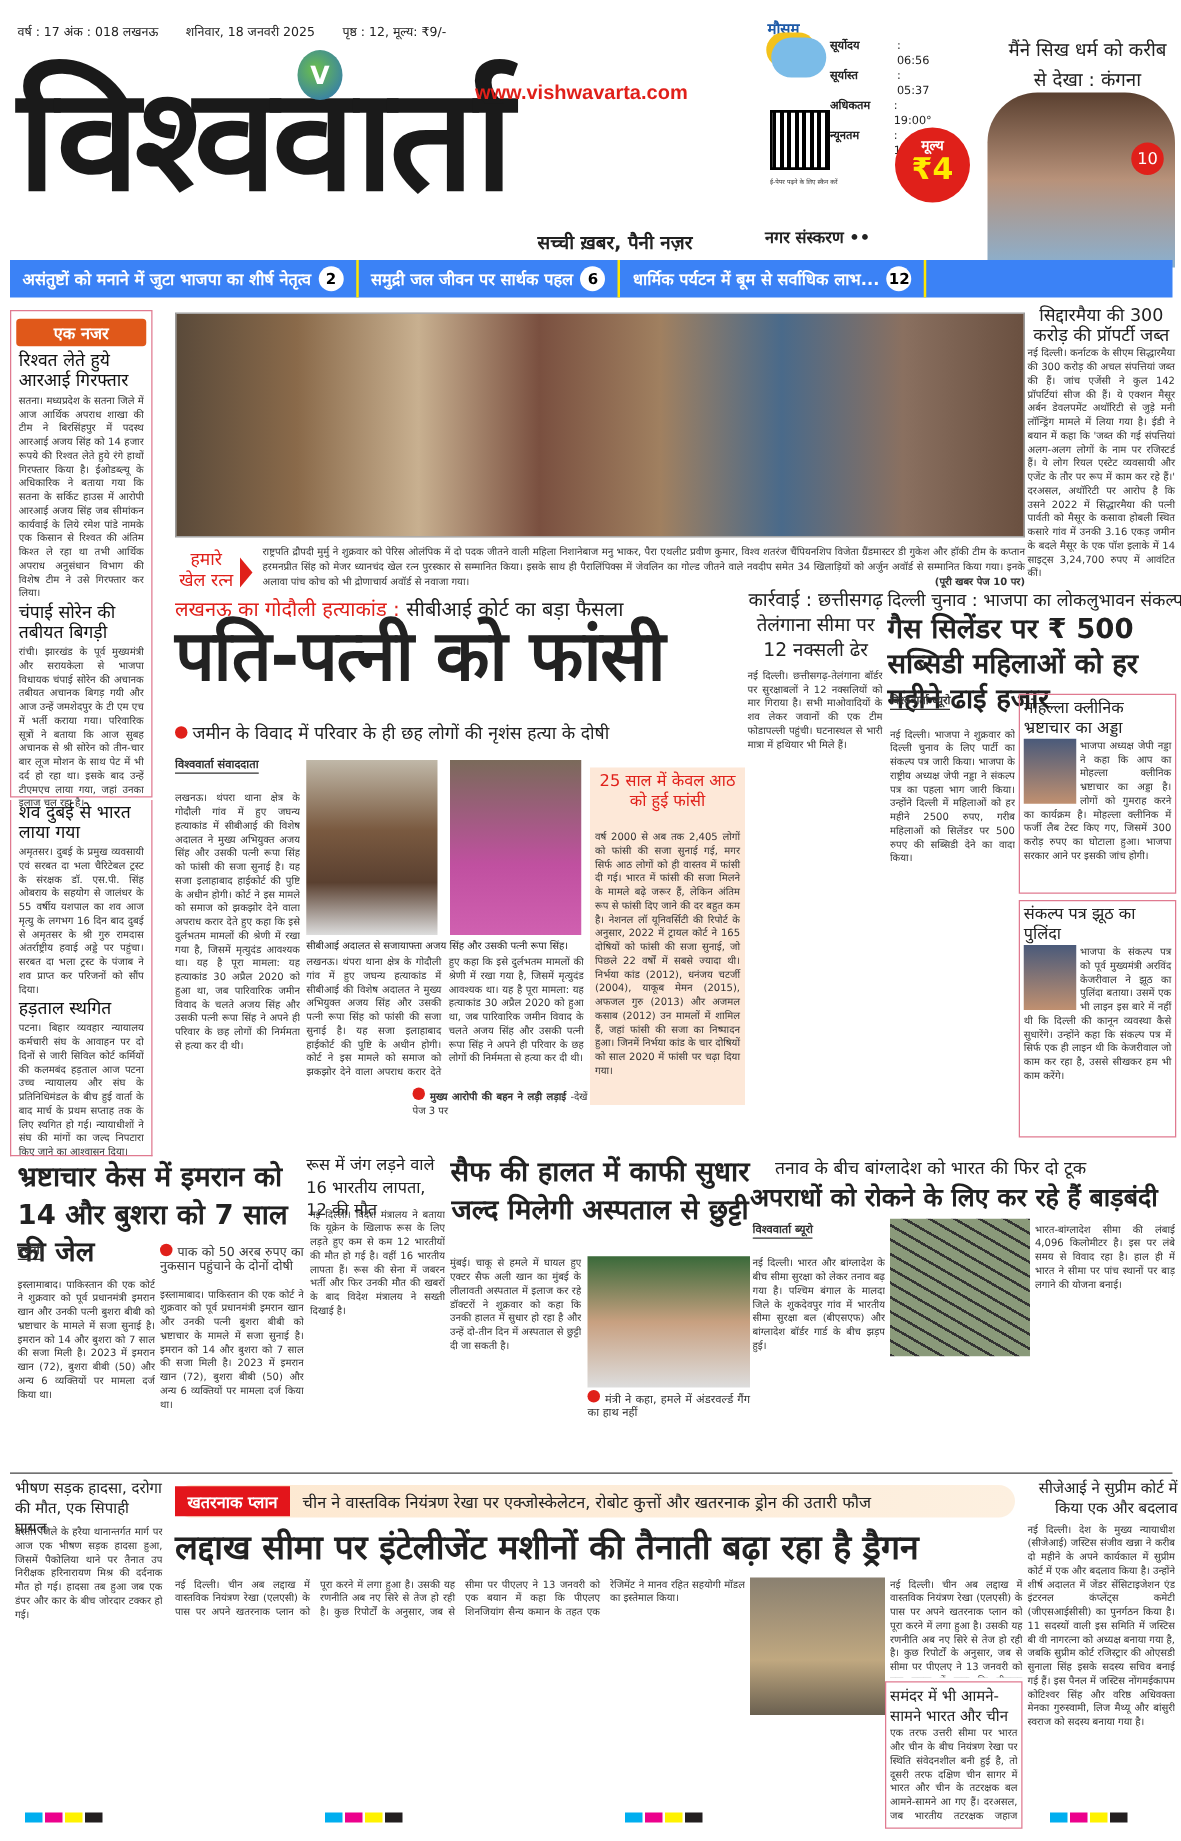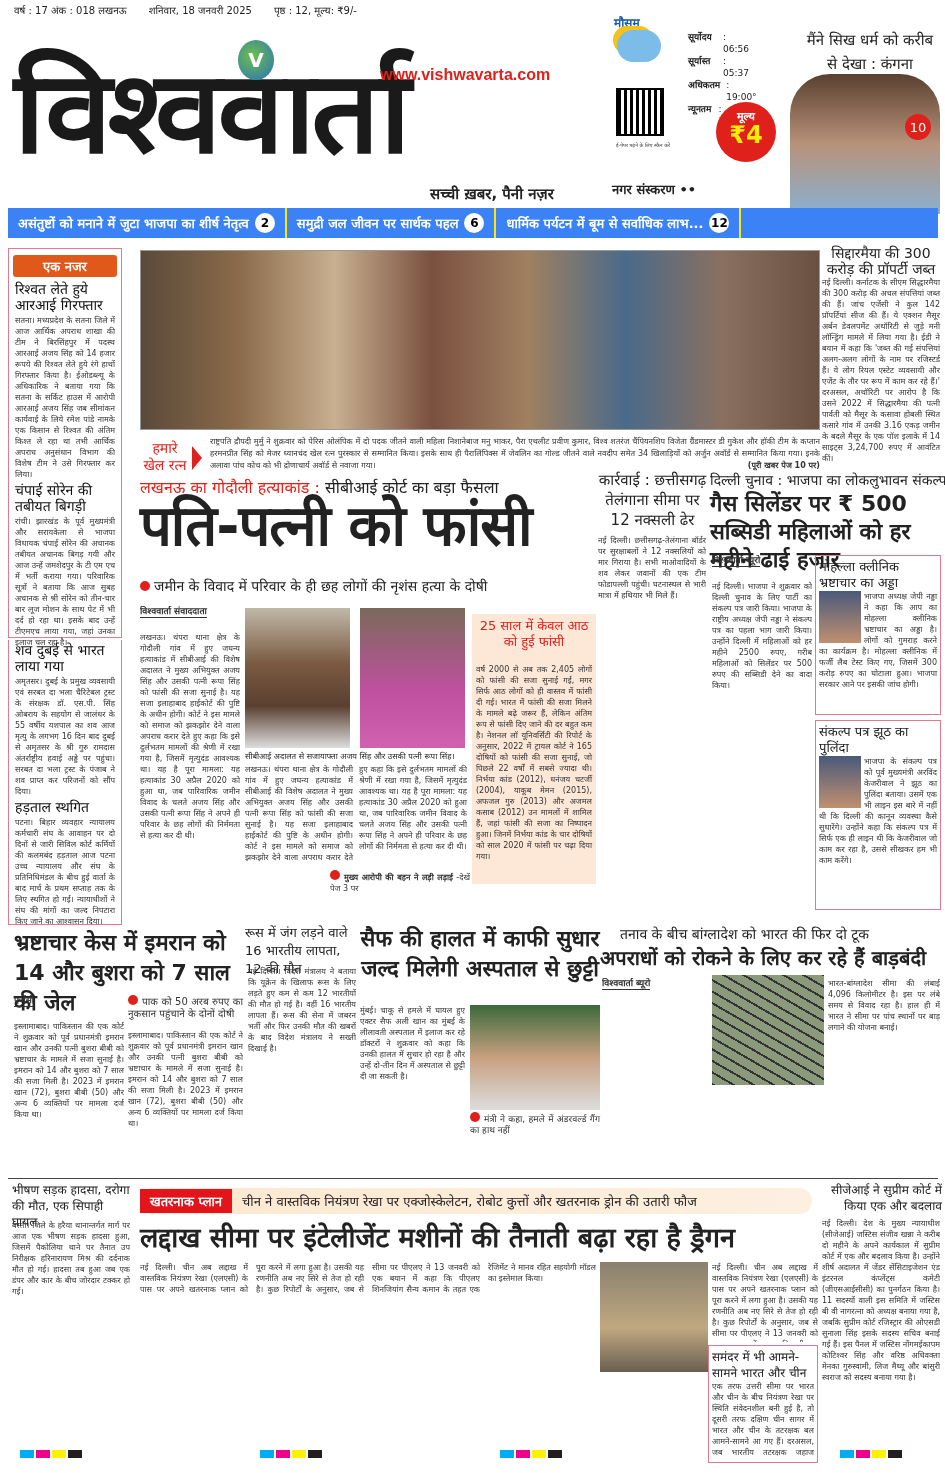--- a/index.html
+++ b/index.html
@@ -1,25 +1,25 @@
 <!DOCTYPE html>
 <html><head>
 <meta charset="utf-8">
 <style>
 *{box-sizing:border-box;margin:0;padding:0}
 body{width:945px;height:1473px;background:#fff;font-family:"DejaVu Sans",sans-serif;color:#222;position:relative;overflow:hidden}
 .abs{position:absolute}
-.meta{top:3px;left:14px;font-size:10px;color:#222;display:flex;gap:22px}
+.meta{top:18px;left:14px;font-size:10px;color:#222;display:flex;gap:22px}
 .masthead{top:52px;left:14px;font-family:"DejaVu Serif",serif;font-size:120px;font-weight:bold;color:#1a1a1a;letter-spacing:-4px;line-height:1;transform:scaleY(0.95)}
 .logo{top:40px;left:238px;width:36px;height:40px;border-radius:50%;background:radial-gradient(circle at 40% 40%,#6cc04a,#2a6fbf);display:flex;align-items:center;justify-content:center;color:#fff;font-weight:bold;font-size:20px}
 .url{top:66px;left:380px;color:#e0201a;font-weight:bold;font-size:16px;font-family:"Liberation Sans",sans-serif}
 .tagline{top:183px;left:430px;font-size:15px;font-weight:bold;color:#222}
 .weather{top:14px;left:614px;width:135px;font-size:9px}
 .weather h4{color:#1d5aa8;font-size:12px}
-.wrow{display:flex;gap:6px;padding-left:74px;line-height:12px}
+.wrow{display:flex;gap:6px;padding-left:50px;line-height:12px}
 .wrow span:first-child{width:48px;font-weight:bold}
 .cloud{top:30px;left:617px;width:44px;height:32px;background:#7bbce8;border-radius:20px;box-shadow:-6px -6px 0 -2px #f3c21b}
 .qr{top:88px;left:616px;width:48px;height:48px;background:repeating-linear-gradient(90deg,#000 0 3px,#fff 3px 6px),#000;border:2px solid #000}
 .qrcap{top:142px;left:608px;width:70px;font-size:5px;text-align:center;color:#333}
 .price{top:102px;left:716px;width:60px;height:60px;border-radius:50%;background:#e0201a;color:#ffeb00;text-align:center;font-weight:bold}
 .price small{display:block;color:#fff;font-size:11px;padding-top:6px}
 .price b{font-size:24px;line-height:24px}
 .edition{top:180px;left:612px;font-size:13px;font-weight:bold}
 .kangana-head{top:28px;left:800px;width:140px;text-align:center;font-size:15px;line-height:24px}
 .kangana-img{top:74px;left:790px;width:150px;height:140px;background:linear-gradient(180deg,#5a4030,#b8927a 50%,#8ab0d0);border-radius:40px 40px 0 0}
@@ -206,20 +206,21 @@
 
 <div class="abs saif">सैफ की हालत में काफी सुधार जल्द मिलेगी अस्पताल से छुट्टी</div>
 <div class="abs col" style="top:1005px;left:360px;width:105px;height:180px;overflow:hidden">मुंबई। चाकू से हमले में घायल हुए एक्टर सैफ अली खान का मुंबई के लीलावती अस्पताल में इलाज कर रहे डॉक्टरों ने शुक्रवार को कहा कि उनकी हालत में सुधार हो रहा है और उन्हें दो-तीन दिन में अस्पताल से छुट्टी दी जा सकती है।</div>
 <div class="abs saif-img"></div>
 <div class="abs col" style="top:1112px;left:470px;width:130px;font-size:9px"><span class="dot"></span><span>मंत्री ने कहा, हमले में अंडरवर्ल्ड गैंग का हाथ नहीं</span></div>
 
 <div class="abs bd-kicker">तनाव के बीच बांग्लादेश को भारत की फिर दो टूक</div>
 <div class="abs bd-head">अपराधों को रोकने के लिए कर रहे हैं बाड़बंदी</div>
 <div class="abs col" style="top:978px;left:602px;width:106px;height:200px;overflow:hidden">
   <div class="byline">विश्ववार्ता ब्यूरो</div>
+  <div>नई दिल्ली। भारत और बांग्लादेश के बीच सीमा सुरक्षा को लेकर तनाव बढ़ गया है। पश्चिम बंगाल के मालदा जिले के शुकदेवपुर गांव में भारतीय सीमा सुरक्षा बल (बीएसएफ) और बांग्लादेश बॉर्डर गार्ड के बीच झड़प हुई।</div>
 </div>
 <div class="abs fence-img"></div>
 <div class="abs col" style="top:978px;left:828px;width:112px;height:200px;overflow:hidden">भारत-बांग्लादेश सीमा की लंबाई 4,096 किलोमीटर है। इस पर लंबे समय से विवाद रहा है। हाल ही में भारत ने सीमा पर पांच स्थानों पर बाड़ लगाने की योजना बनाई।</div>
 
 <div class="abs hline" style="top:1178px;left:8px;width:930px"></div>
 <div class="abs sadak">भीषण सड़क हादसा, दरोगा की मौत, एक सिपाही घायल</div>
 <div class="abs col" style="top:1220px;left:12px;width:118px;height:220px;overflow:hidden">बस्ती। जिले के हरैया थानान्तर्गत मार्ग पर आज एक भीषण सड़क हादसा हुआ, जिसमें पैकोलिया थाने पर तैनात उप निरीक्षक हरिनारायण मिश्र की दर्दनाक मौत हो गई। हादसा तब हुआ जब एक डंपर और कार के बीच जोरदार टक्कर हो गई।</div>
 
 <div class="abs plan-bar">
   <span class="plan-tag">खतरनाक प्लान</span>

